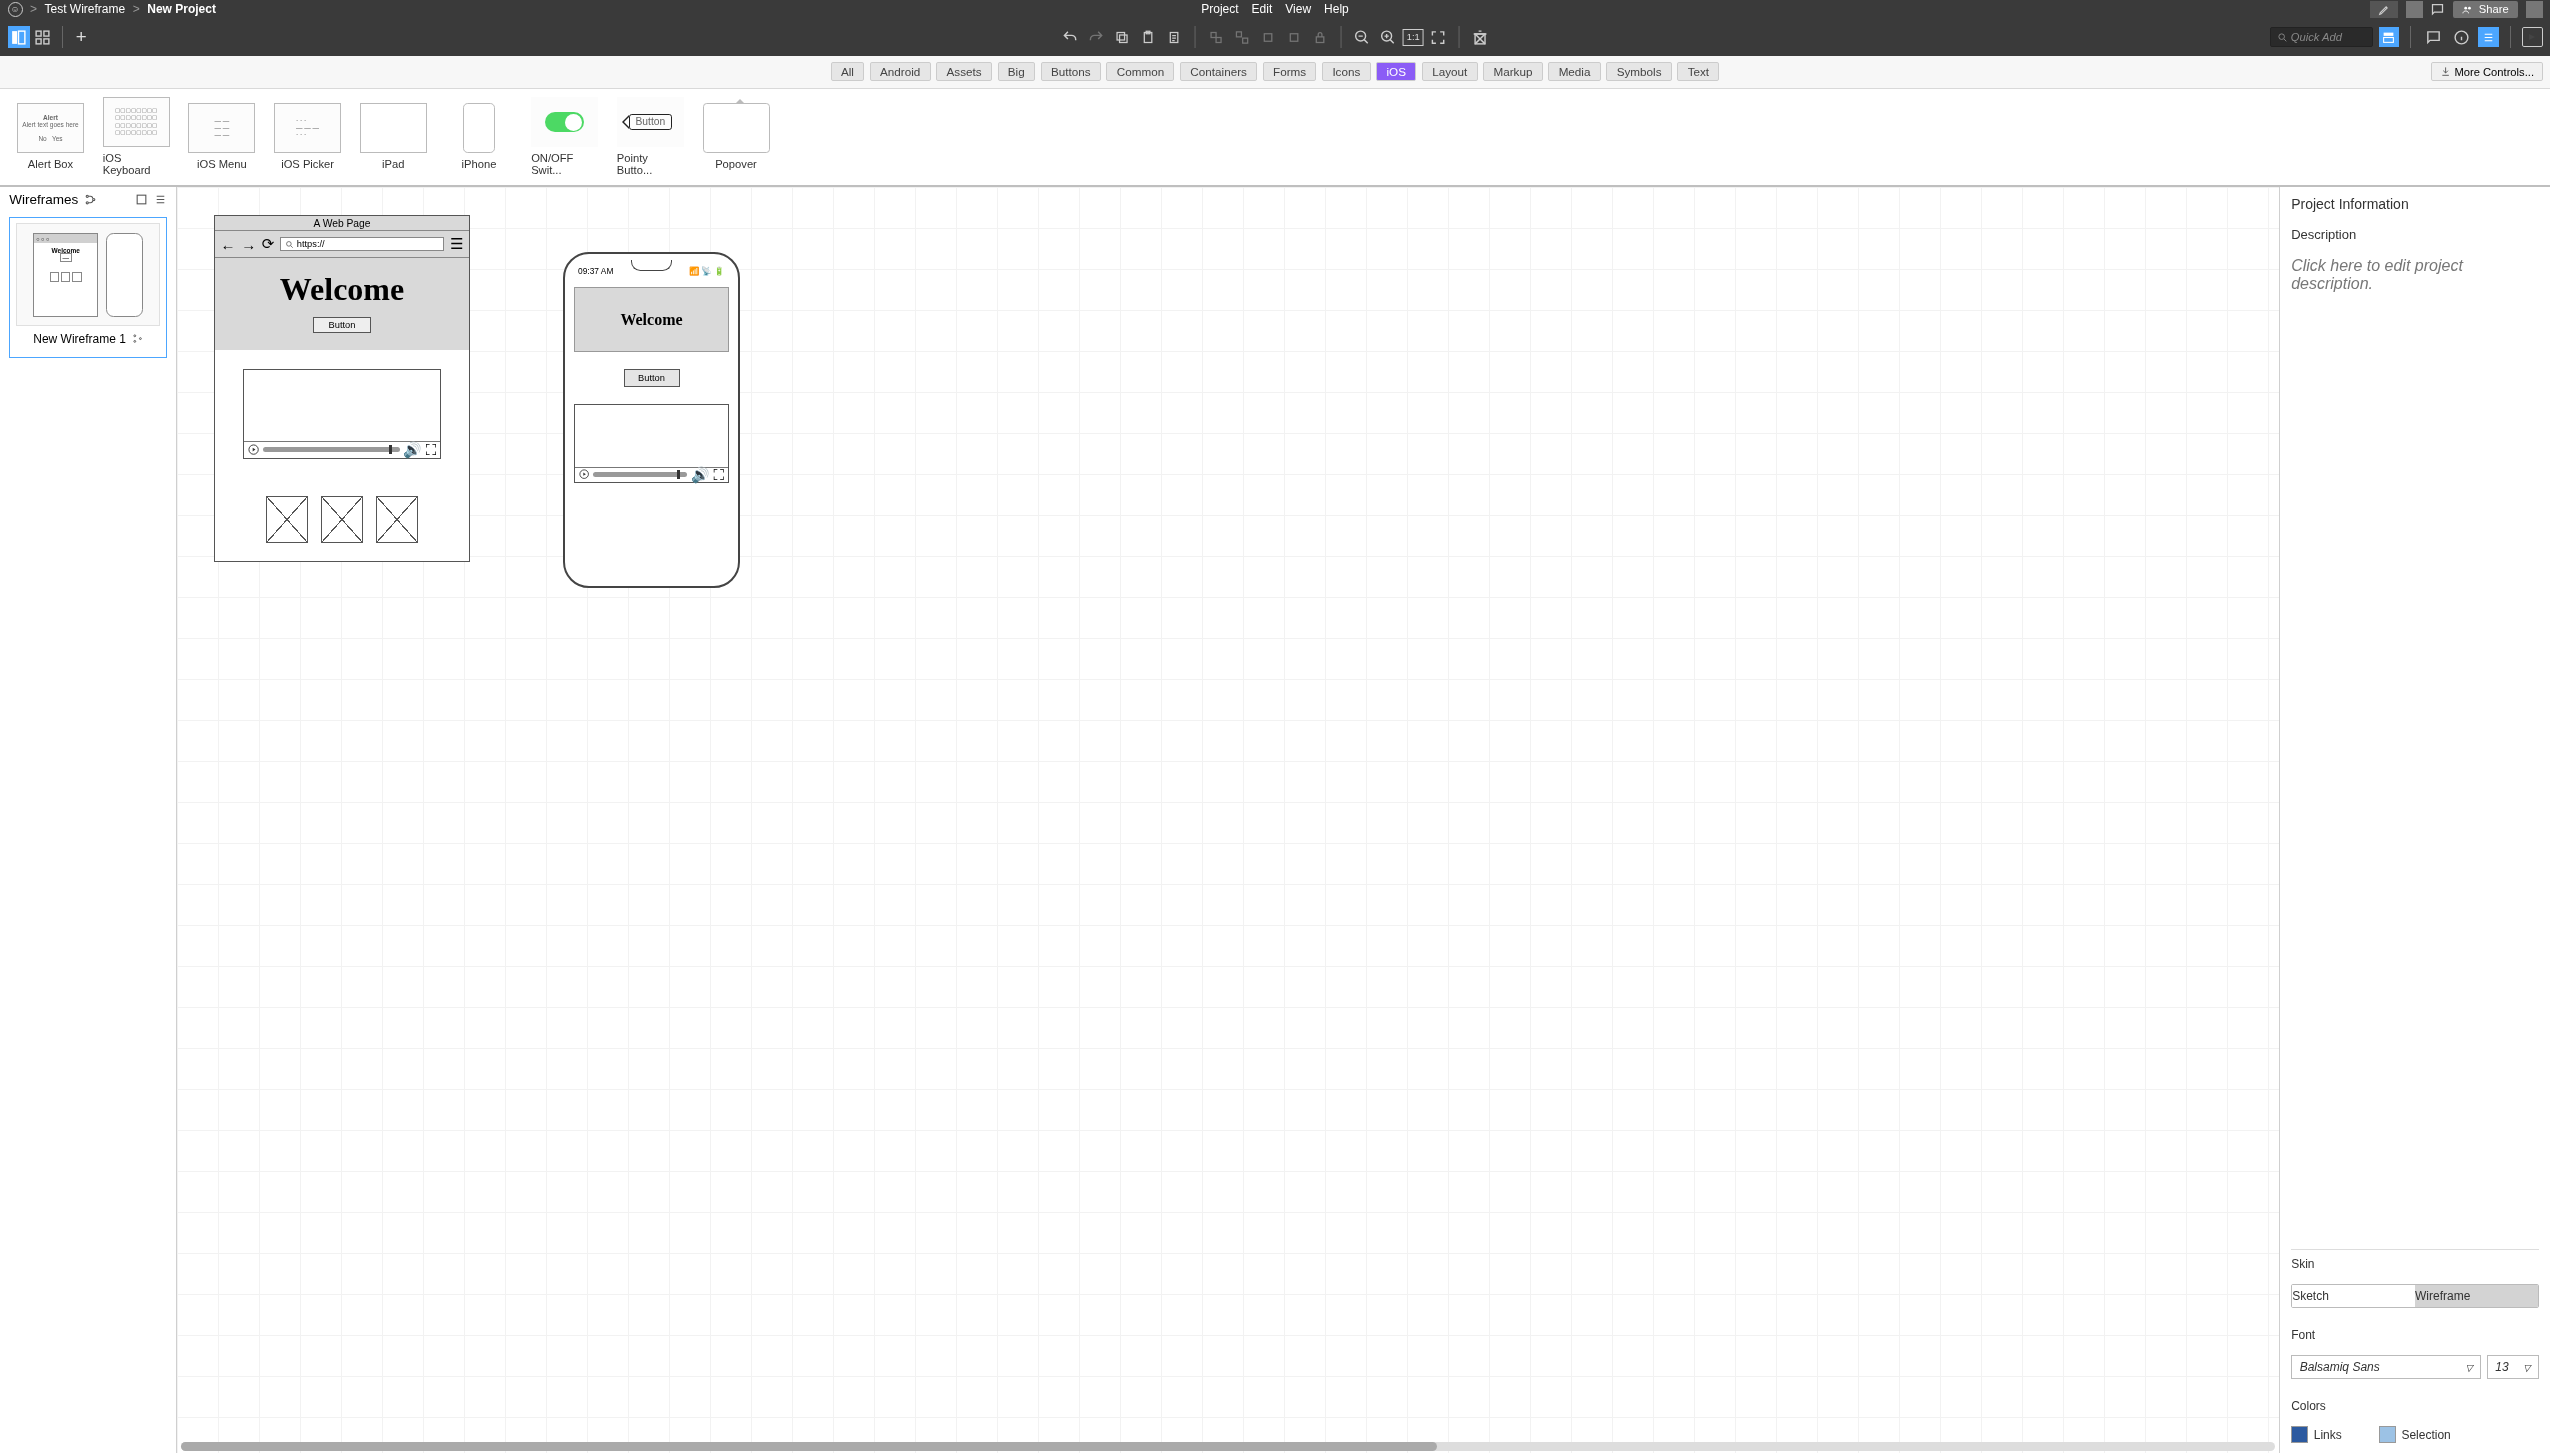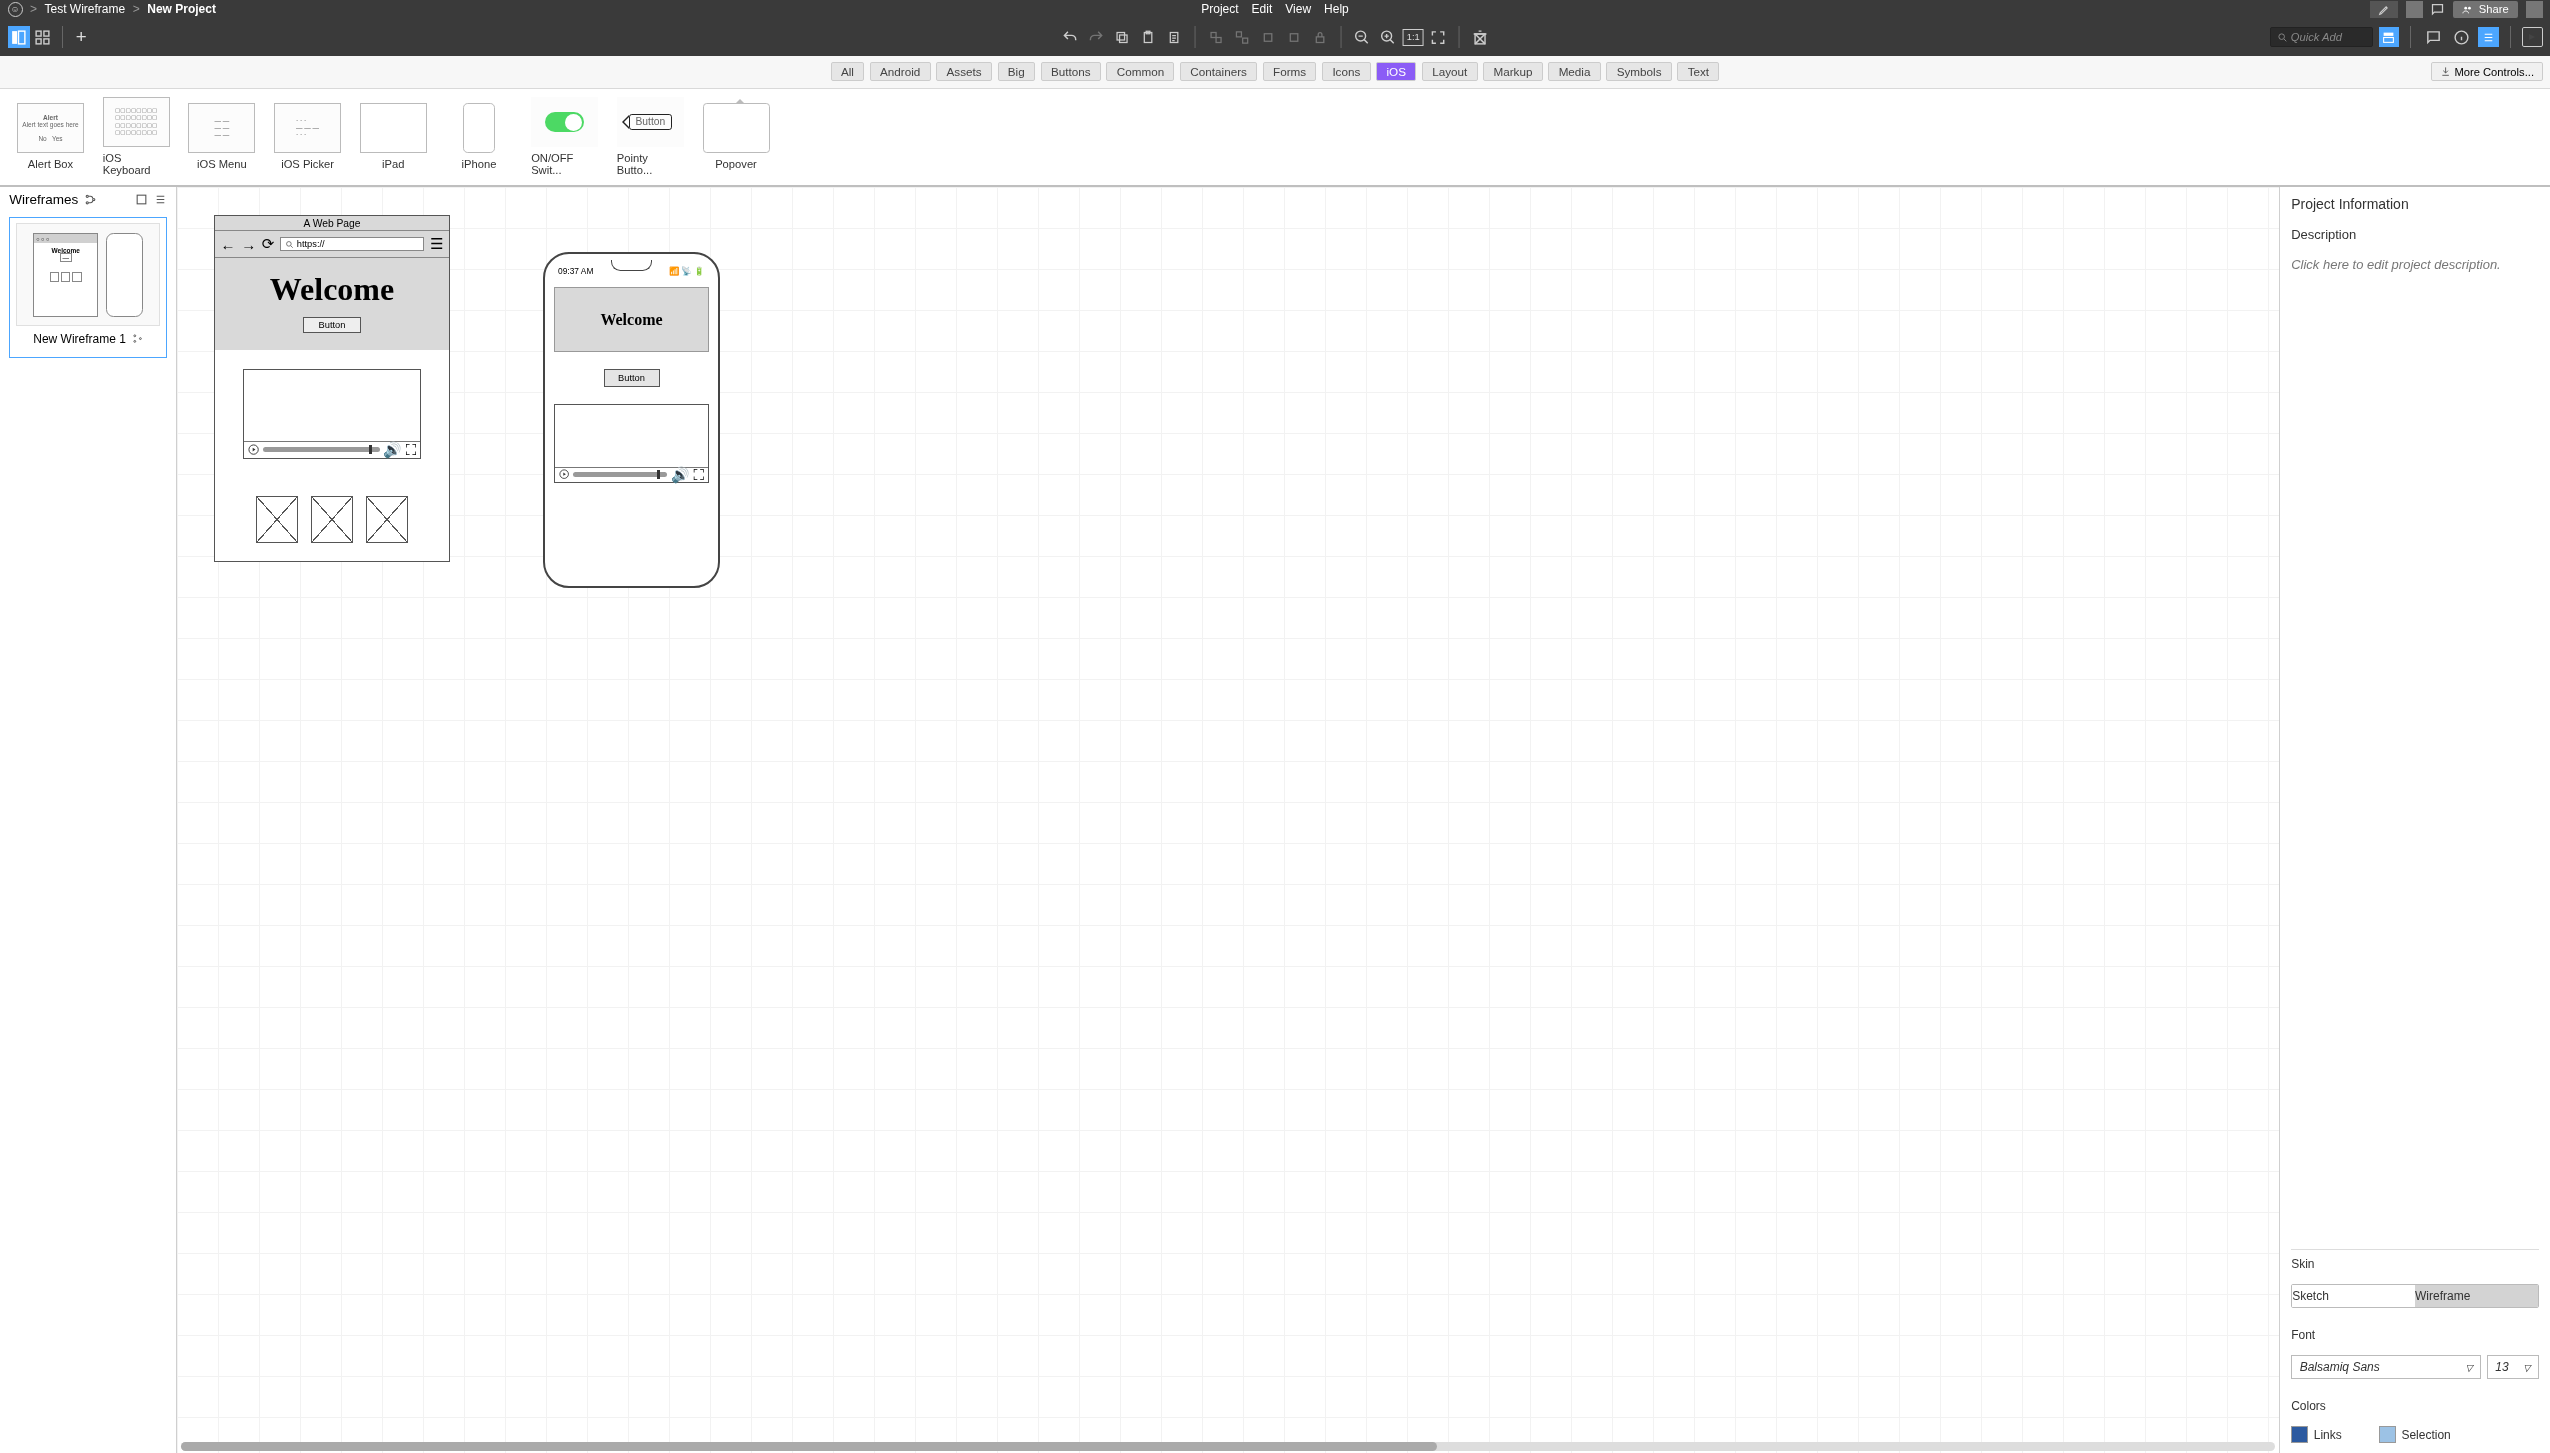--- a/index.html
+++ b/index.html
@@ -57,21 +57,21 @@
 .wf-thumb-browser { width:65px; height:84px; border:0.9px solid #888; background:#fff; font-size:6.5px; display:flex; flex-direction:column;}
 .wf-thumb-browser .hdr { background:#d0d0d0; padding:1.9px; font-size:5.6px;}
 .wf-thumb-phone { width:37px; height:84px; border:1.4px solid #888; border-radius:7.5px; background:#fff;}
 .wf-label { text-align:center; font-size:12px; padding:5.6px 3.7px; display:flex; align-items:center; justify-content:center; gap:5.6px;}
 
 .canvas-area { flex:1; background:#fff; background-image:repeating-linear-gradient(#f2f2f2 0 0.9px, transparent 0.9px 20.5px), repeating-linear-gradient(90deg, #f2f2f2 0 0.9px, transparent 0.9px 20.5px); overflow:auto; position:relative; padding:28px 37px; display:flex; gap:93px; align-items:flex-start;}
 .scrollbar-h { position:absolute; bottom:1.9px; left:3.7px; right:3.7px; height:9.3px; background:#ddd; border-radius:4.7px;}
 .scrollbar-h::after { content:''; position:absolute; left:0; width:60%; height:100%; background:#aaa; border-radius:4.7px;}
 
 
-.mock-browser { width:236px; border:1.4px solid #555; background:#fff; font-family:"Comic Sans MS", cursive;}
+.mock-browser { width:256px; border:1.4px solid #555; background:#fff; font-family:"Comic Sans MS", cursive;}
 .mock-browser .titlebar { background:#d9d9d9; text-align:center; font-size:10.3px; padding:1.9px; border-bottom:0.9px solid #888;}
 .mock-browser .navbar { background:#d9d9d9; padding:3.7px 5.6px; display:flex; align-items:center; gap:5.6px; border-bottom:0.9px solid #888;}
 .mock-browser .url { flex:1; background:#fff; border:0.9px solid #888; font-size:9.3px; padding:0.9px 3.7px; display:flex; align-items:center; gap:2.8px;}
 .mock-browser .hero { background:#d9d9d9; padding:13px 9.3px 17px; text-align:center;}
 .mock-browser .hero h1 { font-size:32px; font-weight:bold; font-family:"Comic Sans MS", cursive;}
 .mock-browser .hero .btn { display:inline-block; border:0.9px solid #555; background:#eee; font-size:9.3px; padding:1.9px 15px; margin-top:9.3px;}
 .mock-browser .body { padding:18.7px 28px;}
 .media-box { border:0.9px solid #555; height:90px; display:flex; flex-direction:column;}
 .media-box .ph { flex:1;}
 .media-box .ctrl { height:17px; border-top:0.9px solid #777; display:flex; align-items:center; padding:0 3.7px; gap:3.7px;}
@@ -89,21 +89,21 @@
 .mock-phone .hero h2 { font-size:16px; font-family:"Comic Sans MS", cursive;}
 .mock-phone .btn2 { display:block; margin:17px auto; width:56px; text-align:center; font-size:9.3px; border:0.9px solid #555; background:#e5e5e5; padding:2.8px 0;}
 .mock-phone .media { border:0.9px solid #555; height:79px; margin-top:11.2px; display:flex; flex-direction:column;}
 .mock-phone .media .ph { flex:1;}
 .mock-phone .media .ctrl { height:15px; border-top:0.9px solid #777; display:flex; align-items:center; padding:0 3.7px; gap:3.7px;}
 
 
 .rightpanel { width:271px; border-left:0.9px solid #cfcfcf; padding:9.3px 11.2px; background:#fff; display:flex; flex-direction:column; gap:7.5px; font-size:12px; color:#333;}
 .rp-title { font-size:14px;}
 .rp-sub { font-size:13px; margin-top:7.5px;}
-.rp-desc { font-style:italic; color:#777; font-size:13px; margin-top:7.5px;}
+.rp-desc { font-style:italic; color:#777; font-size:16px; margin-top:7.5px;}
 .rp-hr { border:none; border-top:0.9px solid #ddd; margin-top:auto;}
 .skin-toggle { display:flex; border:0.9px solid #bbb; border-radius:1.9px; overflow:hidden; margin-top:5.6px;}
 .skin-toggle > div { flex:1; padding:3.7px 0; font-size:12px; background:#fff;}
 .skin-toggle > div.sel { background:#d3d3d3;}
 .fontrow { display:flex; gap:5.6px; margin-top:5.6px;}
 .sel-box { border:0.9px solid #bbb; display:flex; align-items:center; padding:3.7px 7.5px; font-size:12px; flex:1;font-style:italic;}
 .sel-box .arrow { margin-left:auto; font-size:9.3px;}
 .sel-box.sm { flex:0 0 52px;}
 .colorrow { display:flex; gap:37px; margin-top:5.6px;}
 .colorrow > div { display:flex; align-items:center; gap:5.6px; font-size:12px;}

